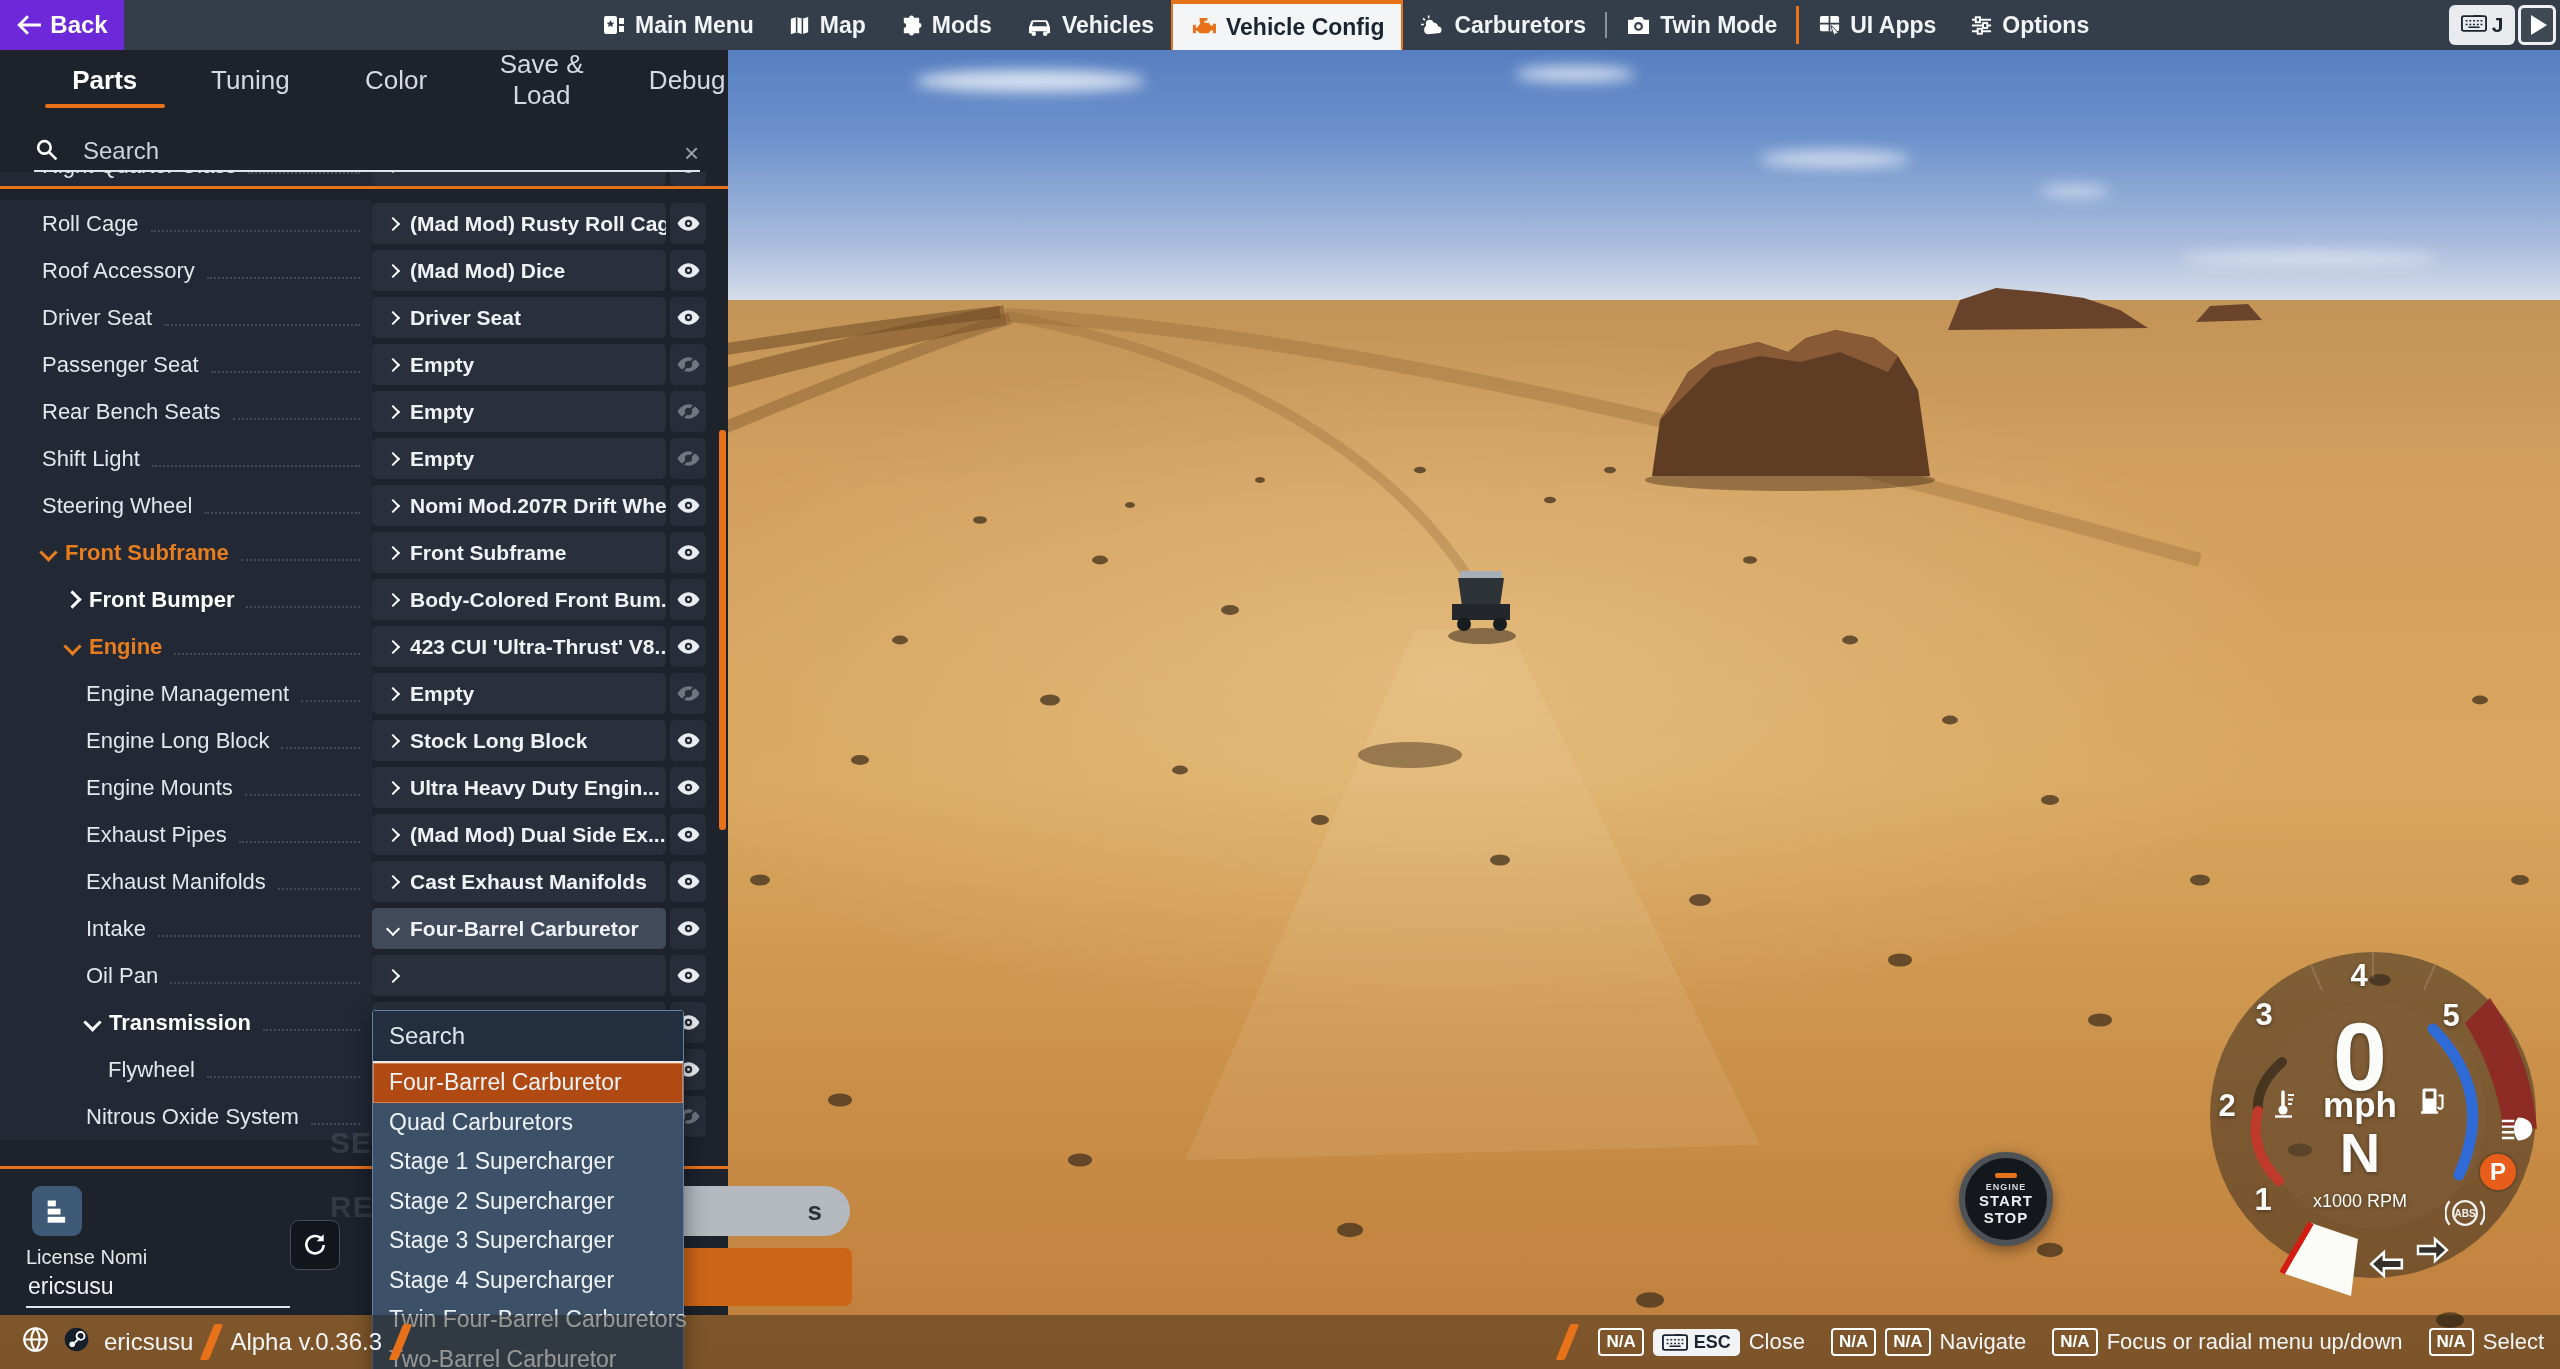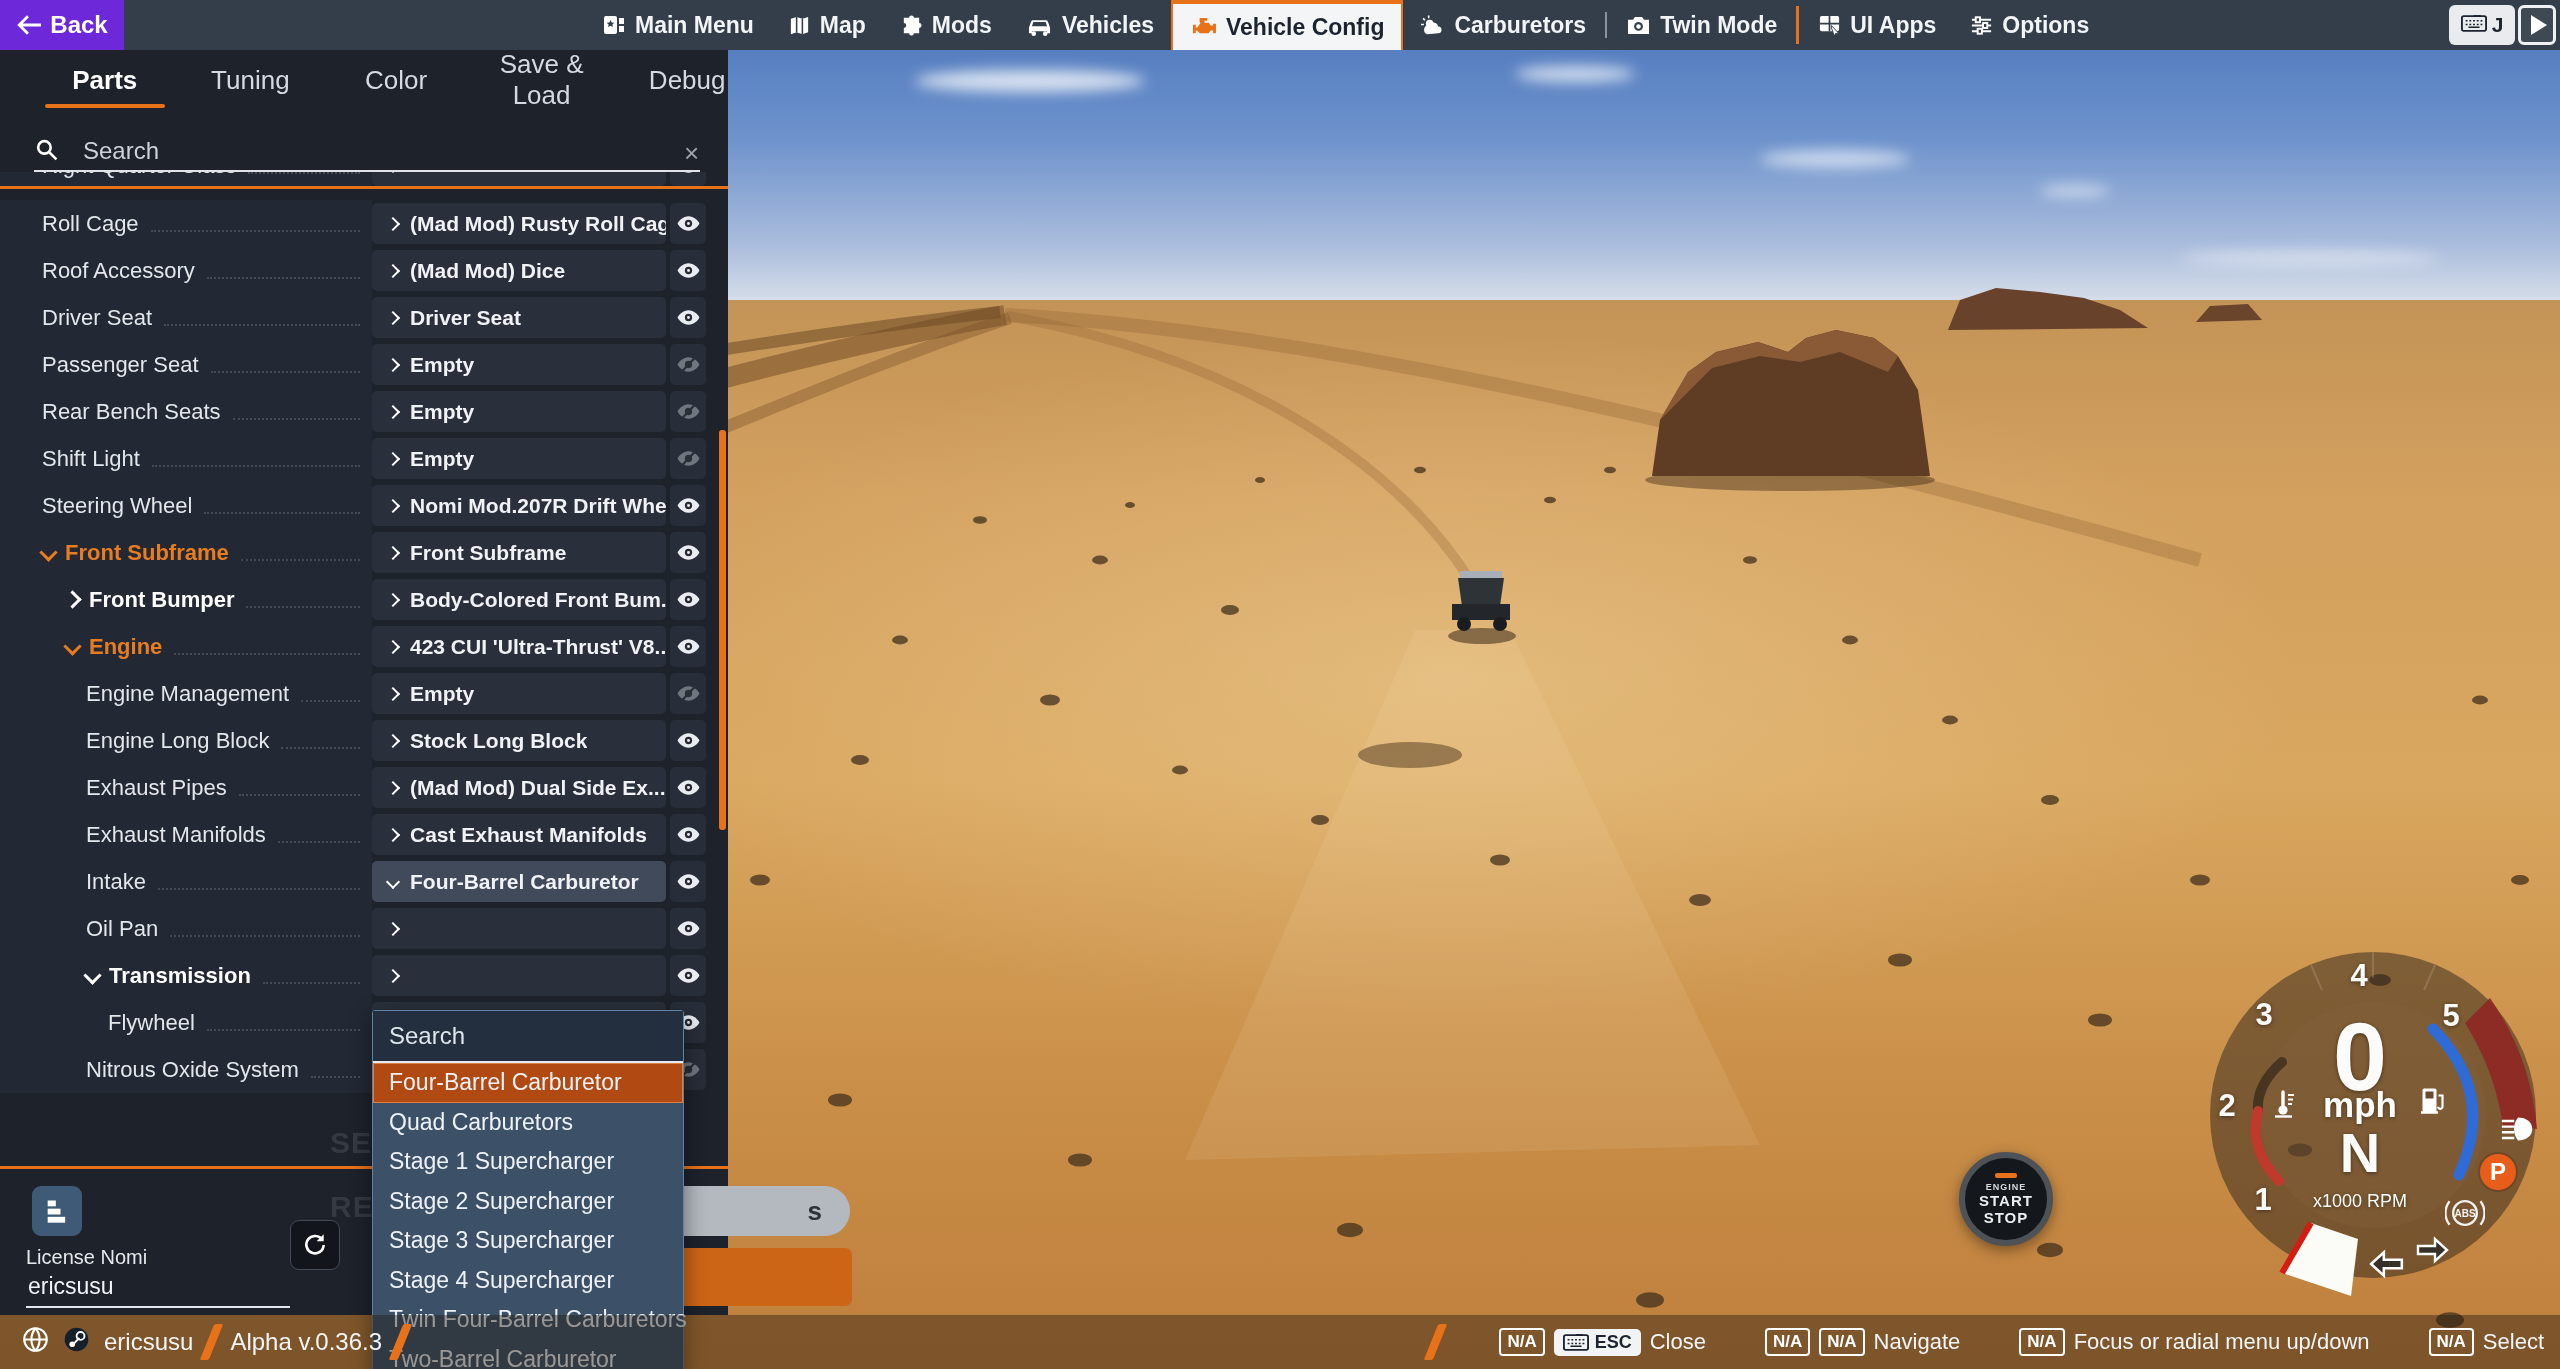--- a/index.html
+++ b/index.html
@@ -100,21 +100,21 @@
   #dd-search input::placeholder{color:#dfe5ec;opacity:1;}
   .dd-item{height:39.5px;display:flex;align-items:center;padding:0 16px;font-size:23px;color:#eef2f7;cursor:pointer;white-space:nowrap;}
   .dd-item.selected{background:#b04a12;box-shadow:inset 0 0 0 1px rgba(255,170,110,.55);}
 
   
   #bottombar{position:absolute;left:0;top:1315px;width:2560px;height:54px;background:rgba(36,27,17,.42);z-index:40;
              display:flex;align-items:center;}
   #bb-left{display:flex;align-items:center;gap:14px;padding-left:22px;font-size:24px;color:#f2f4f6;}
   .oslash{width:9px;height:36px;background:#e8721a;transform:skewX(-22deg);border-radius:2px;}
   #bb-right{margin-left:auto;display:flex;align-items:center;gap:26px;padding-right:16px;}
-  .kb-group{display:flex;align-items:center;gap:9px;margin-left:33px;}
+  .kb-group{display:flex;align-items:center;gap:9px;}
   .kb-label{font-size:22px;color:#f4f5f7;white-space:nowrap;}
   .badge-na{border:2px solid #fff;border-radius:4px;padding:1px 6px;font-size:17px;font-weight:bold;color:#fff;
             position:relative;line-height:22px;}
   .badge-key{background:#f2f3f4;border-radius:5px;padding:3px 9px;font-size:18px;font-weight:bold;color:#1b2430;
             display:flex;align-items:center;gap:6px;}
 
   
   #gauge{position:absolute;left:2210px;top:925px;width:350px;height:392px;z-index:20;}
   #gauge .gt{position:absolute;transform:translate(-50%,-50%);color:#fbfbf9;text-shadow:0 1px 4px rgba(0,0,0,.45);}
   .tick{font-size:31px;font-weight:bold;}
@@ -610,20 +610,39 @@
                 <svg viewBox="0 0 24 24" width="25" height="25">
                   <path d="M12 5C7 5 3 9 1.5 12 3 15 7 19 12 19s9-4 10.5-7C21 9 17 5 12 5z" fill="#e9edf2"></path>
                   <circle cx="12" cy="12" r="3.5" fill="#262b34"></circle>
                   <circle cx="12" cy="12" r="1.4" fill="#e9edf2"></circle>
                 </svg>
               </span>
             </div>
           </div>
           <div class="prow">
             <div class="labelzone">
+              <span class="plabel" style="margin-left: 86px;">Engine Mounts</span>
+              <div class="leader"></div>
+            </div>
+            <div class="slot">
+              <span class="chev right"></span>
+              <span class="sval">Ultra Heavy Duty Engin...</span>
+            </div>
+            <div class="eyebox">
+              <span style="display: flex;">
+                <svg viewBox="0 0 24 24" width="25" height="25">
+                  <path d="M12 5C7 5 3 9 1.5 12 3 15 7 19 12 19s9-4 10.5-7C21 9 17 5 12 5z" fill="#e9edf2"></path>
+                  <circle cx="12" cy="12" r="3.5" fill="#262b34"></circle>
+                  <circle cx="12" cy="12" r="1.4" fill="#e9edf2"></circle>
+                </svg>
+              </span>
+            </div>
+          </div>
+          <div class="prow">
+            <div class="labelzone">
               <span class="plabel" style="margin-left: 86px;">Exhaust Pipes</span>
               <div class="leader"></div>
             </div>
             <div class="slot">
               <span class="chev right"></span>
               <span class="sval">(Mad Mod) Dual Side Ex...</span>
             </div>
             <div class="eyebox">
               <span style="display: flex;">
                 <svg viewBox="0 0 24 24" width="25" height="25">

